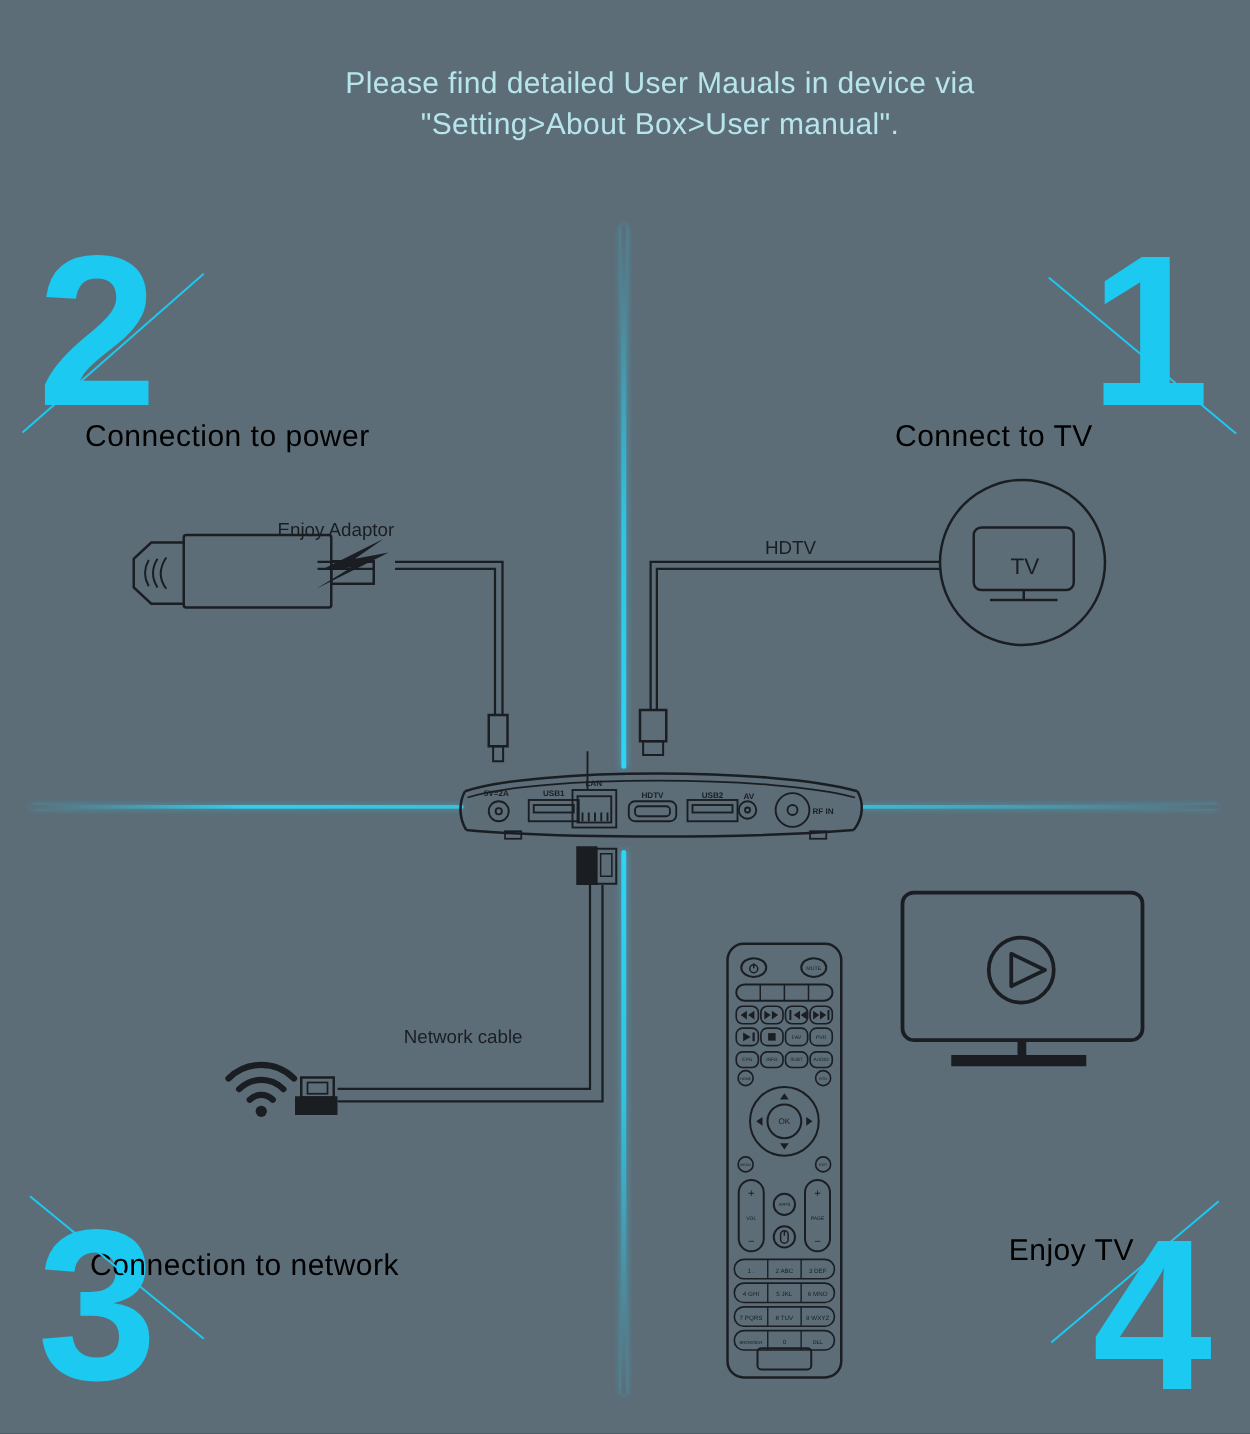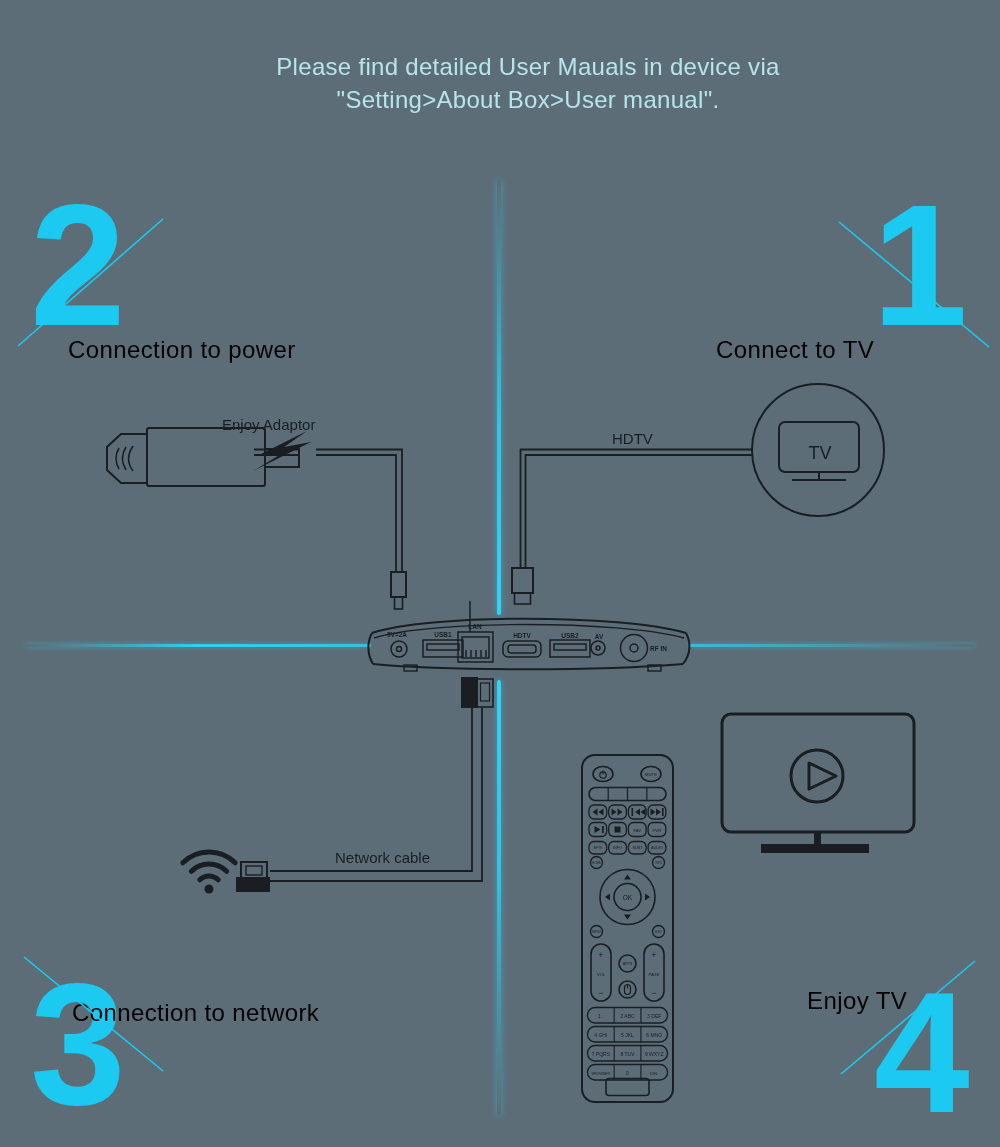--- a/index.html
+++ b/index.html
@@ -47,21 +47,21 @@
   <div class="abs num" style="left:30px;top:958px;">3</div>
   <div class="abs num" style="left:874px;top:966px;">4</div>
 
   <div class="abs heading" style="left:68px;top:300px;">Connection to power</div>
   <div class="abs heading" style="left:716px;top:300px;">Connect to TV</div>
   <div class="abs heading" style="left:72px;top:963px;text-align:center;">Connection to network</div>
   <div class="abs heading" style="left:807px;top:951px;">Enjoy TV</div>
 
   <div class="abs lbl" style="left:222px;top:416px;">Enjoy Adaptor</div>
   <div class="abs lbl" style="left:612px;top:430px;">HDTV</div>
-  <div class="abs lbl" style="left:323px;top:849px;margin-left:12px;">Network cable</div>
+  <div class="abs lbl" style="left:323px;top:821px;">Network cable</div>
 
   <svg class="art" width="1000" height="1147" viewBox="0 0 1000 1147" fill="none" stroke="#1a1e23" stroke-width="2">
 
     <g stroke="#1bc9f1" stroke-width="1.6">
       <line x1="18" y1="346" x2="163" y2="219"></line>
       <line x1="839" y1="222" x2="989" y2="347"></line>
       <line x1="24" y1="957" x2="163" y2="1071"></line>
       <line x1="841" y1="1074" x2="975" y2="961"></line>
     </g>
 

